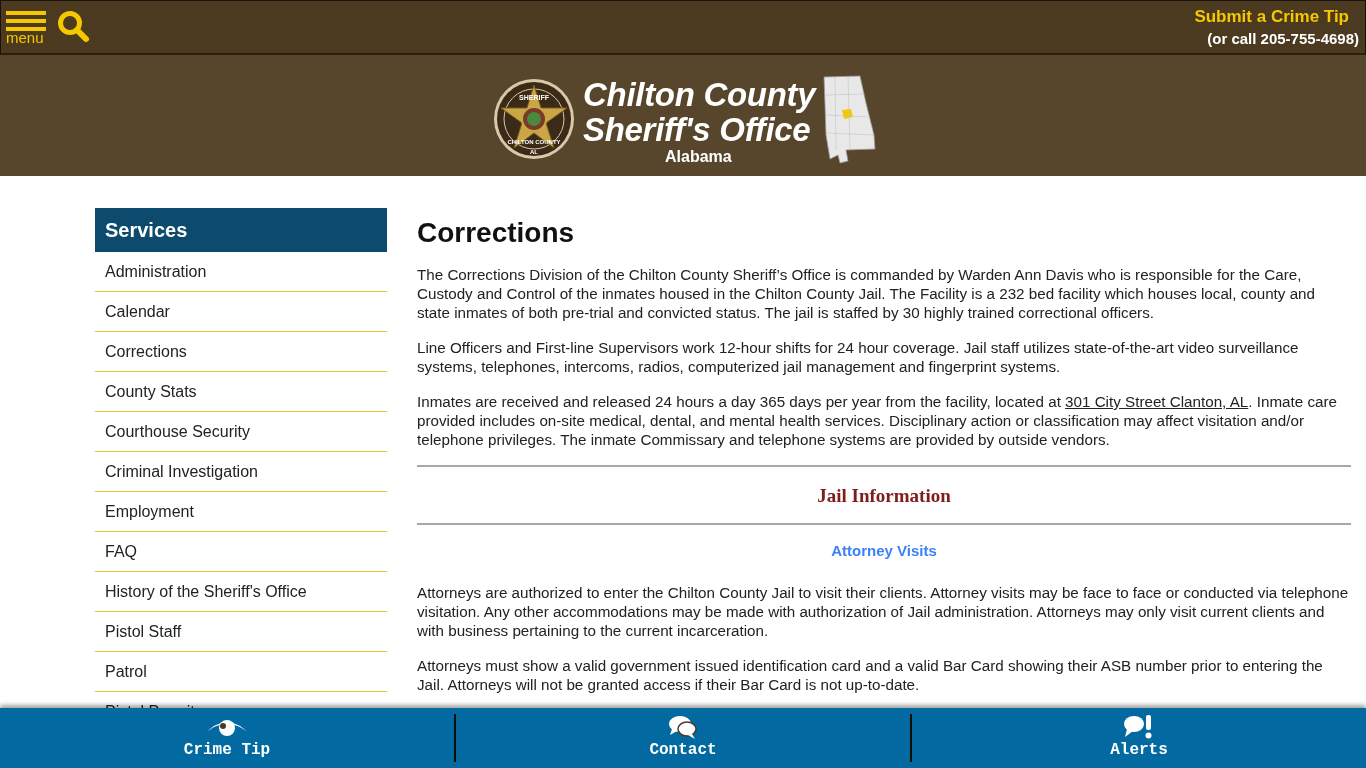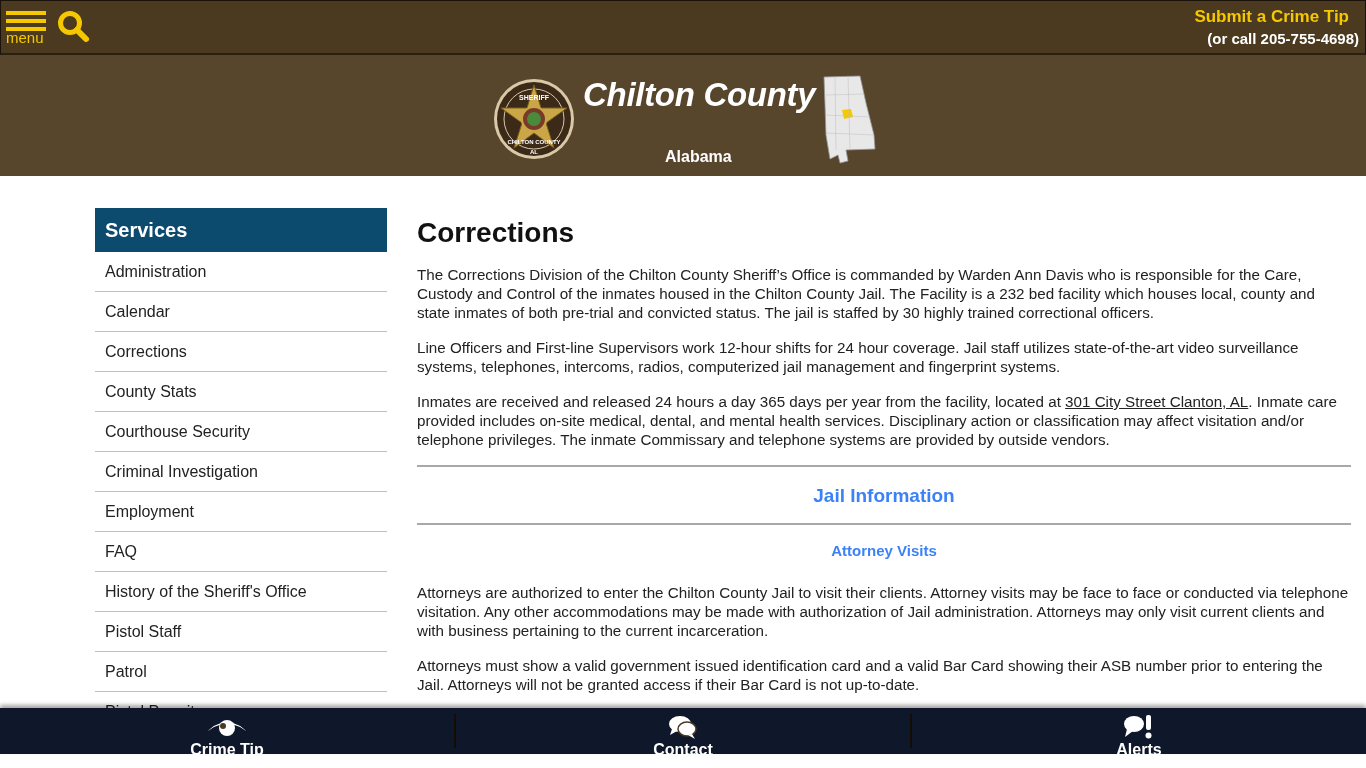--- a/index.html
+++ b/index.html
@@ -31,26 +31,26 @@
     line-height: 44px; padding-left: 10px; }
   .side-item { height: 40px; line-height: 40px; padding-left: 10px; font-size: 16px; color: #222;
     border-bottom: 1px solid #e9c53c; cursor: pointer; white-space: nowrap; }
 
   .content { position: absolute; left: 417px; top: 214px; width: 934px; }
   .page-title { font-size: 28px; font-weight: bold; color: #111; height: 42px; line-height: 38px; }
   .content p { font-size: 15.2px; line-height: 19px; margin-top: 10px; margin-bottom: 16px; color: #222; }
   .content p.first { margin-top: 9px; }
   .addr-link { color: #222; text-decoration: underline; cursor: pointer; }
   .rule { border: 0; border-top: 2px solid #a8a8a8; margin: 0; }
-  .section-head { text-align: center; font-size: 19px; font-weight: bold; height: 56px; line-height: 58px; color: #3b82f6; }
+  .section-head { text-align: center; font-size: 19px; font-weight: bold; height: 56px; line-height: 58px; color: #7f1d1d; font-family: Liberation Serif, serif; }
   .sub-head { text-align: center; font-size: 15px; font-weight: bold; margin-top: 17px; margin-bottom: 24px; color: #3b82f6; }
   .cut-line { font-size: 15.2px; line-height: 19px; color: #222; margin-top: 10px; }
 
-  .bottombar { position: absolute; left: 0; top: 708px; width: 1366px; height: 46px; background: #0f172a;
-    box-shadow: 0 -3px 4px rgba(0,0,0,0.35); display: flex; }
+  .bottombar { position: absolute; left: 0; top: 708px; width: 1366px; height: 60px; background: #0369a1;
+    box-shadow: 0 -3px 4px rgba(0,0,0,0.35); display: flex; font-family: Liberation Mono, monospace; }
   .bb-item { flex: 1; position: relative; text-align: center; cursor: pointer; }
   .bb-item + .bb-item { border-left: 2px solid #140d04; margin: 6px 0; }
   .bb-item + .bb-item .bb-inner { margin-top: -6px; }
   .bb-icon { display: block; margin: 6px auto 0; height: 26px; }
   .bb-label { display: block; color: #ffffff; font-weight: bold; font-size: 16px; line-height: 20px; }
 </style>
 </head>
 <body>
 
 <div class="topbar">
@@ -82,20 +82,21 @@
       <circle cx="41" cy="41" r="30" fill="none" stroke="#d9c9a6" stroke-width="1"></circle>
       <polygon points="41,7 48,30 74,30 53,45 61,70 41,55 21,70 29,45 8,30 34,30" fill="#caa646" stroke="#7a5c1c" stroke-width="1"></polygon>
       <circle cx="41" cy="41" r="12" fill="#7a3a2a" stroke="#caa646" stroke-width="2"></circle>
       <circle cx="41" cy="41" r="7" fill="#4a8a3a"></circle>
       <text x="41" y="22" text-anchor="middle" font-size="7" fill="#fff" font-family="Liberation Sans, sans-serif" font-weight="bold">SHERIFF</text>
       <text x="41" y="66" text-anchor="middle" font-size="6" fill="#fff" font-family="Liberation Sans, sans-serif" font-weight="bold">CHILTON COUNTY</text>
       <text x="41" y="76" text-anchor="middle" font-size="6" fill="#fff" font-family="Liberation Sans, sans-serif" font-weight="bold">AL</text>
     </svg>
     <div class="brand-title">
       <span style="display:block">Chilton County</span>
+      <span style="display:block">Sheriff's Office</span>
     </div>
     <div class="brand-sub">Alabama</div>
     <svg class="state-map" viewBox="0 0 58 90">
       <polygon points="4,2 40,1 46,28 54,60 55,74 26,75 28,86 20,88 18,80 10,84 6,60 5,30" fill="#e8e8e8" stroke="#999" stroke-width="0.8"></polygon>
       <polygon points="22,35 31,34 33,42 24,44" fill="#f5c800"></polygon>
       <path d="M6,20 L44,19 M5,40 L50,42 M6,58 L54,60 M15,2 L16,75 M28,1 L30,75" stroke="#bdbdbd" stroke-width="0.5" fill="none"></path>
     </svg>
   </div>
 </div>
 

